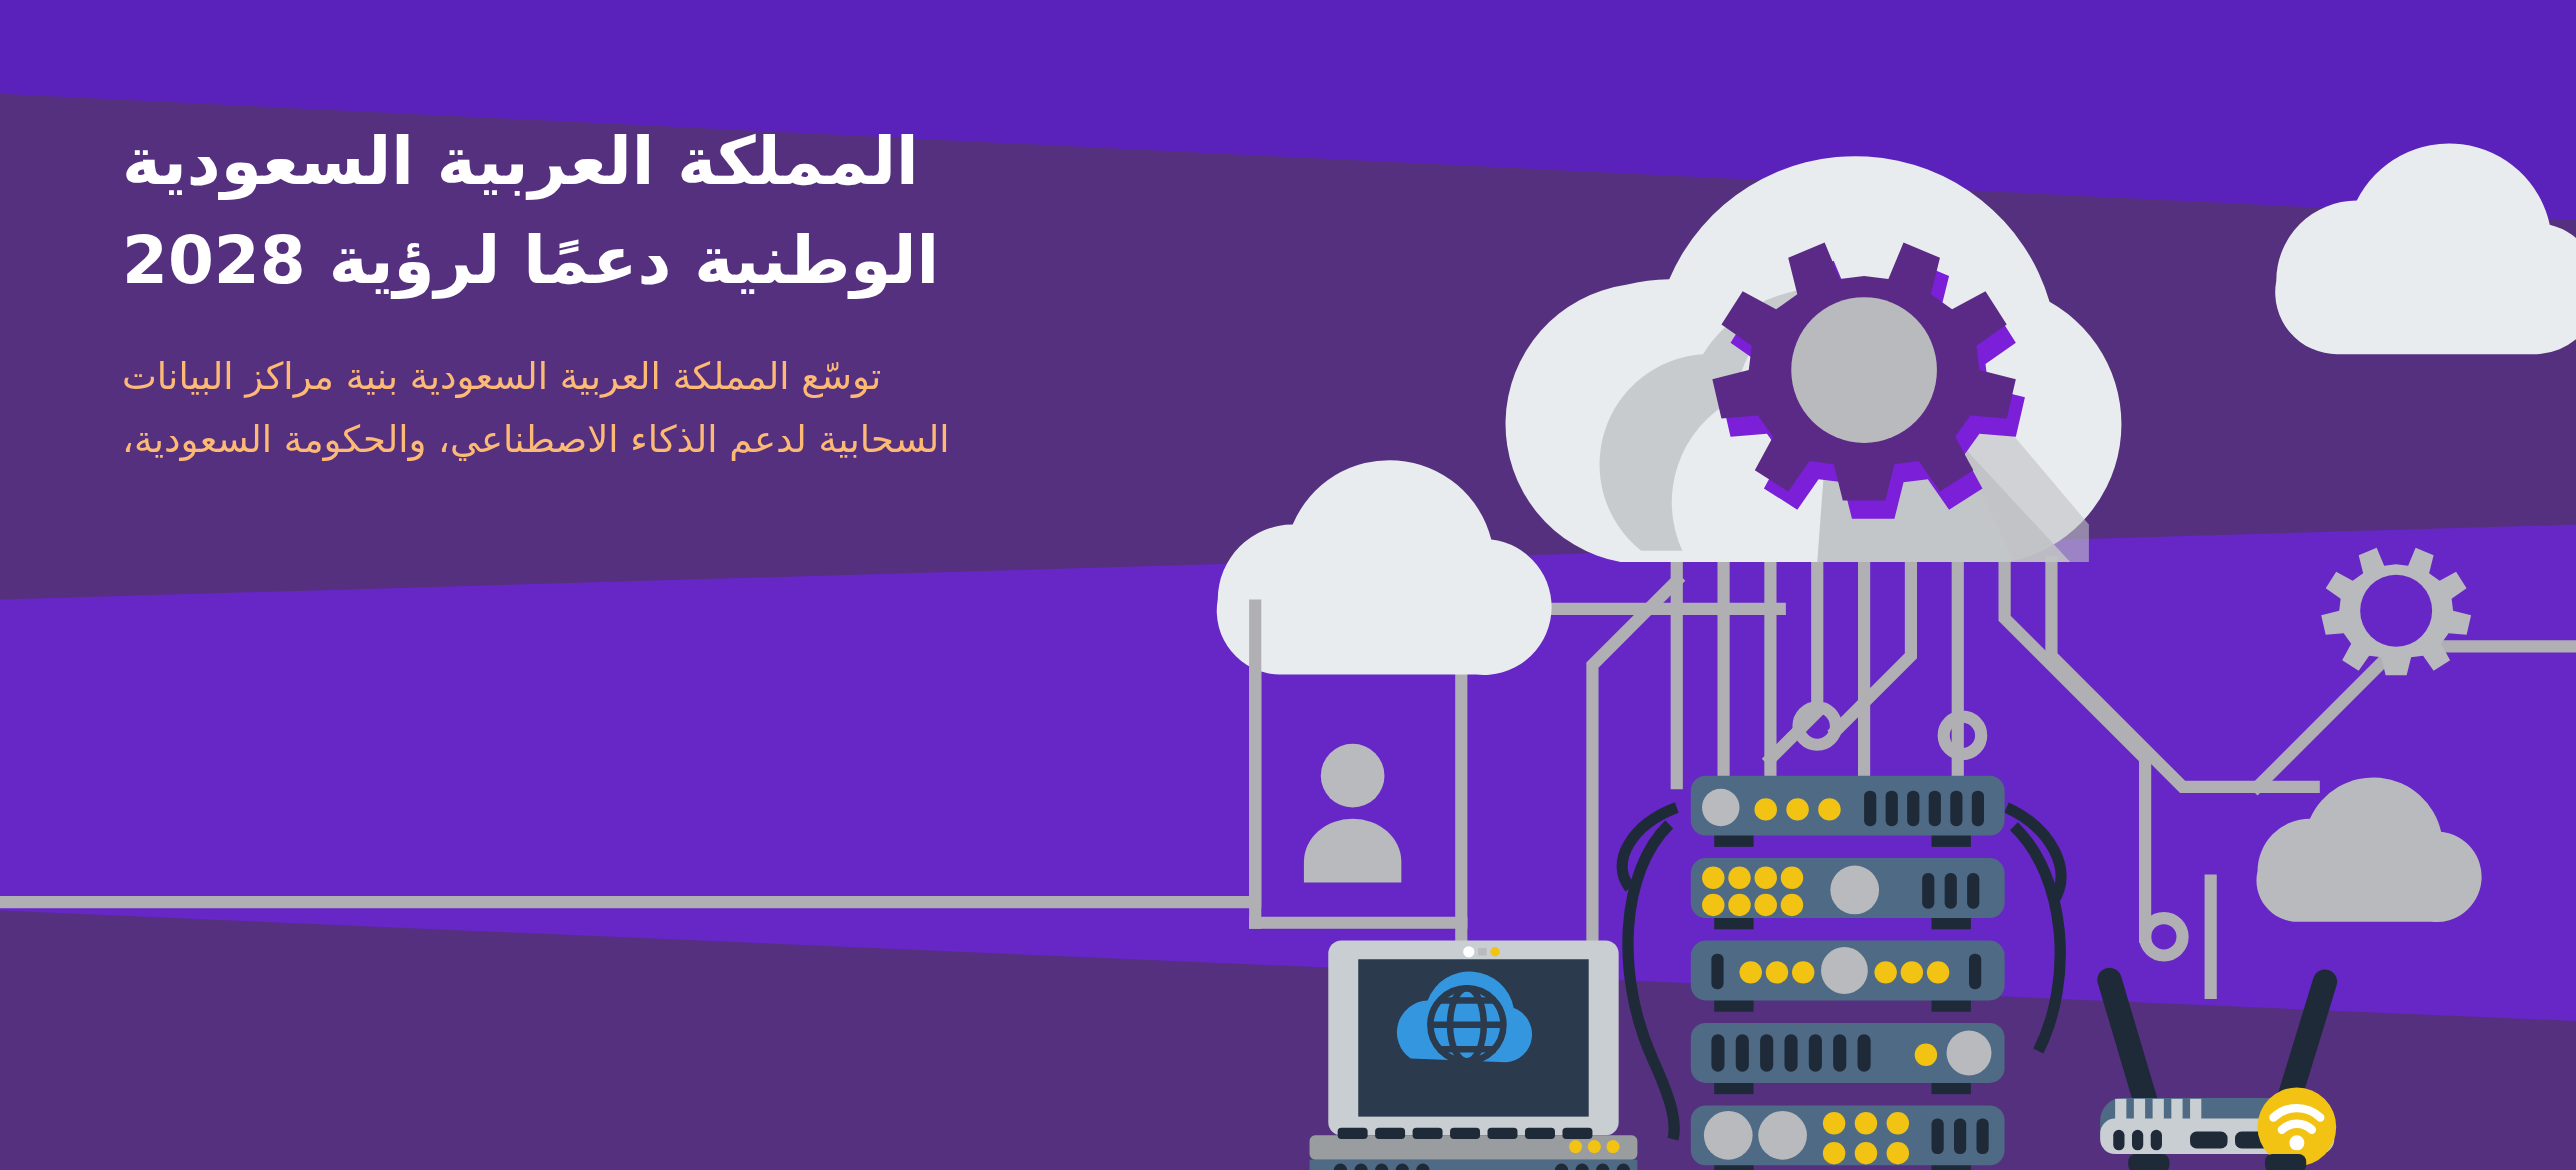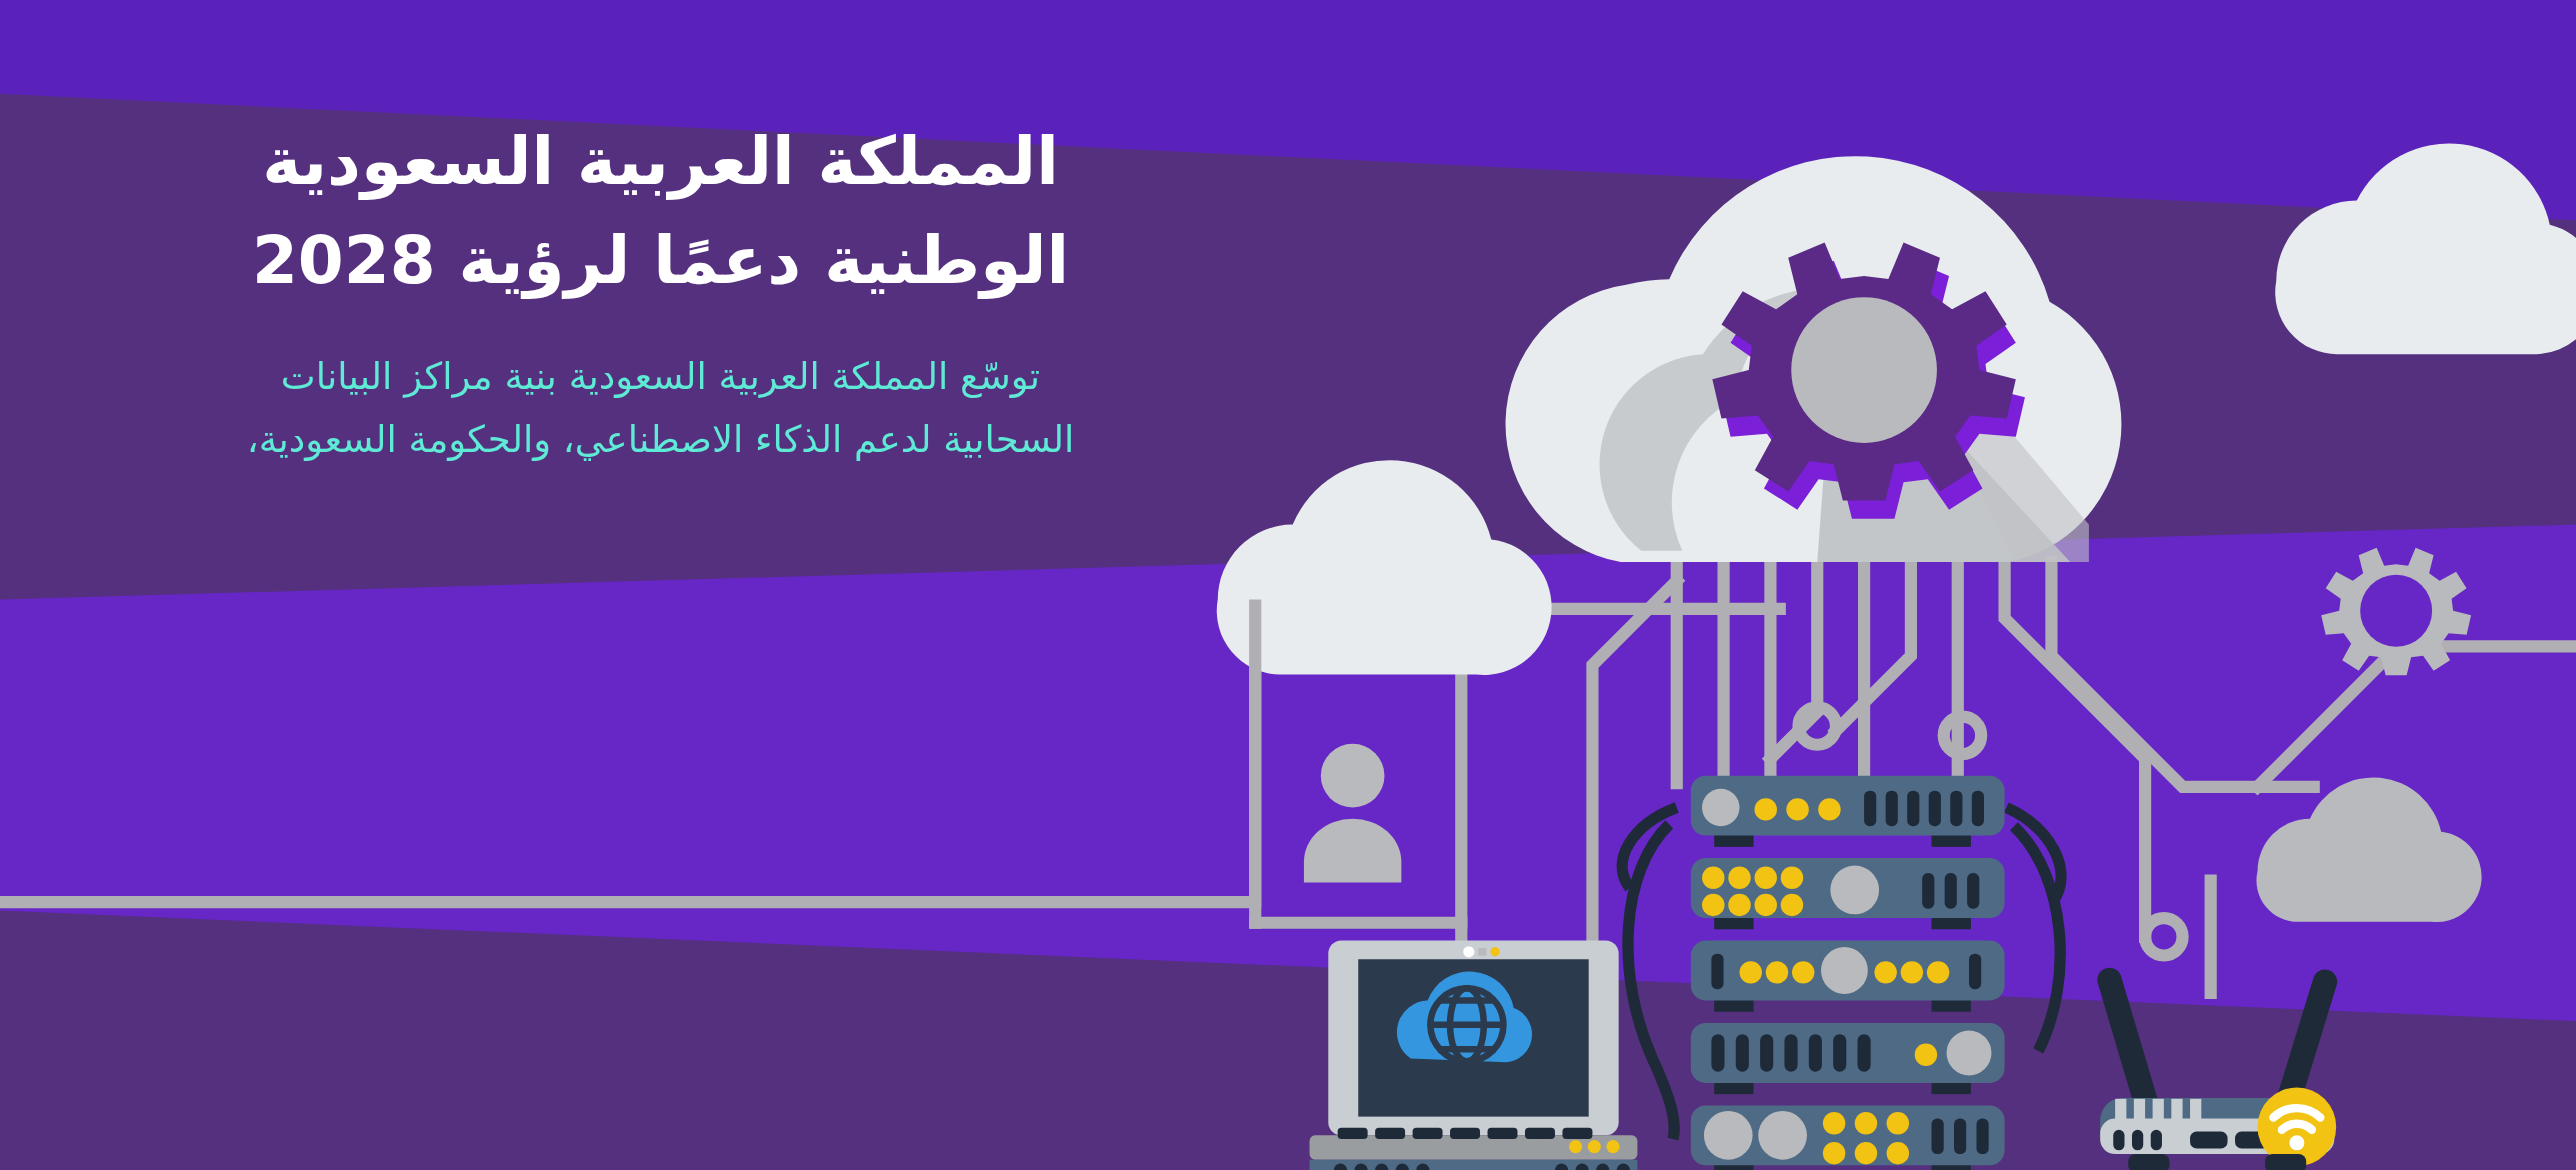--- a/index.html
+++ b/index.html
@@ -19,37 +19,37 @@
 
   
   .bg-layer { position:absolute; inset:0; }
 
   
   #text-block {
     position:absolute;
     top:112px;
     right:1377px;
     left:122px;
-    text-align:center;
+    text-align:left;
     direction:rtl;
     z-index:30;
   }
   .headline {
     color:#ffffff;
     font-size:66px;
     font-weight:bold;
     line-height:1.50;
     letter-spacing:0px;
     white-space:nowrap;
   }
   .headline-line { display:block; }
 
   #body-copy {
     margin-top:36px;
-    color:#5eead4;
+    color:#fdba74;
     font-size:37px;
     line-height:1.70;
     font-weight:400;
   }
   .body-line { display:block; white-space:nowrap; }
 
   
   #art {
     position:absolute;
     inset:0;

